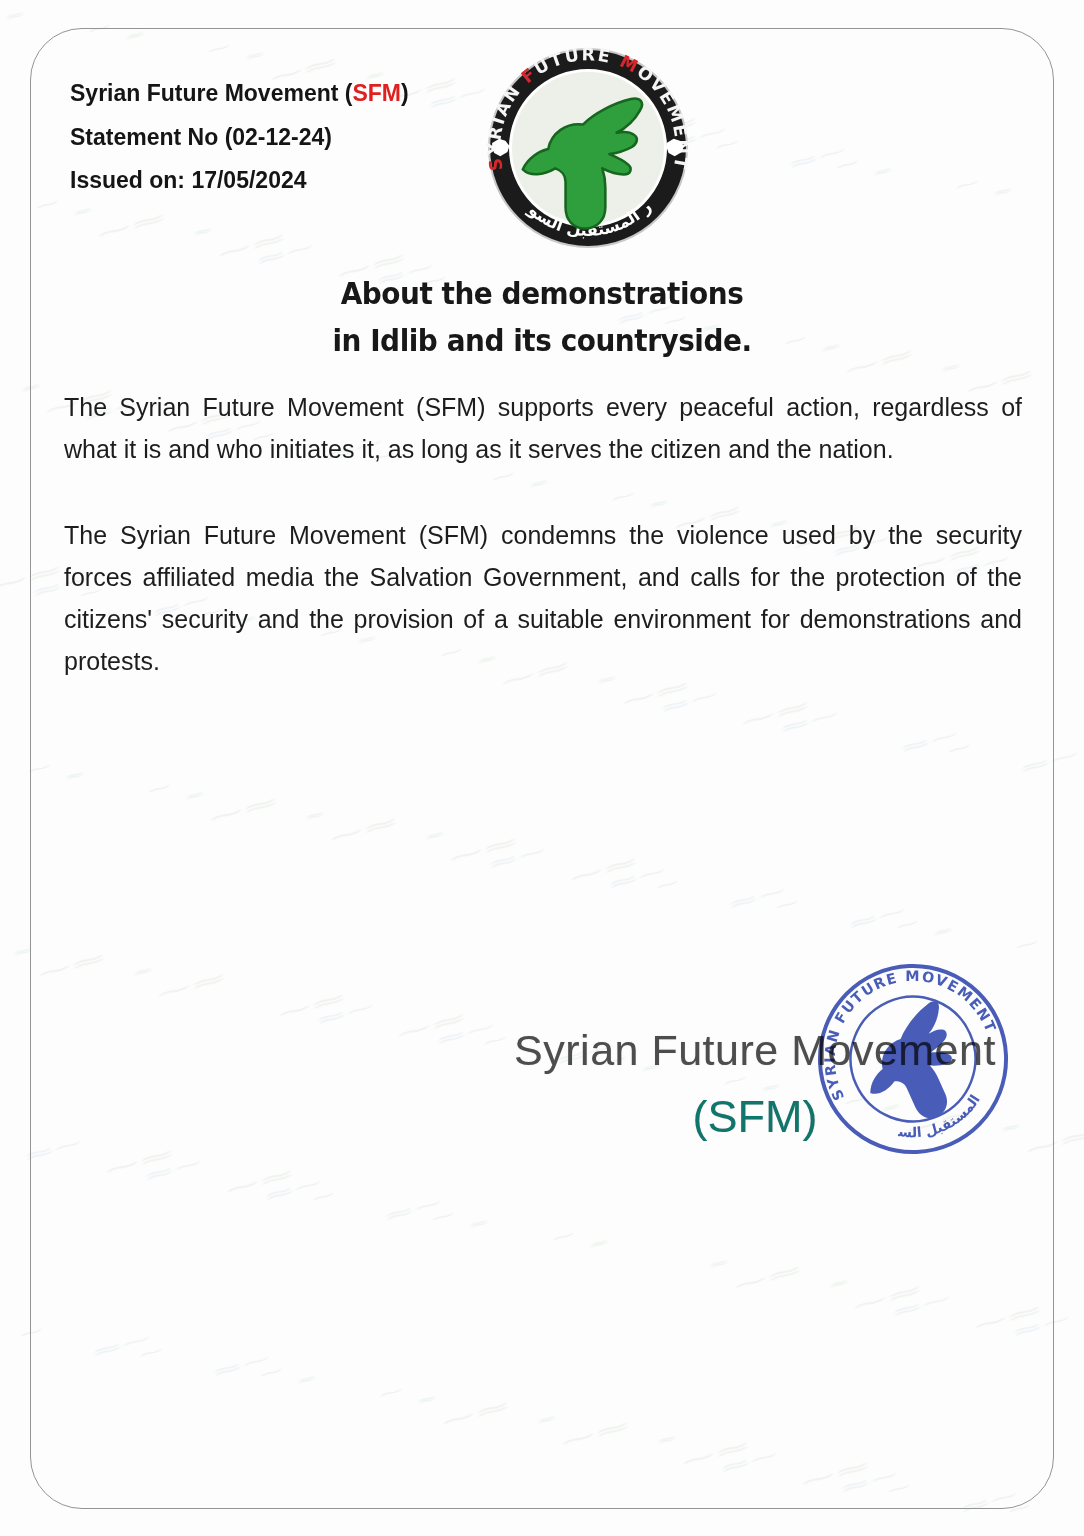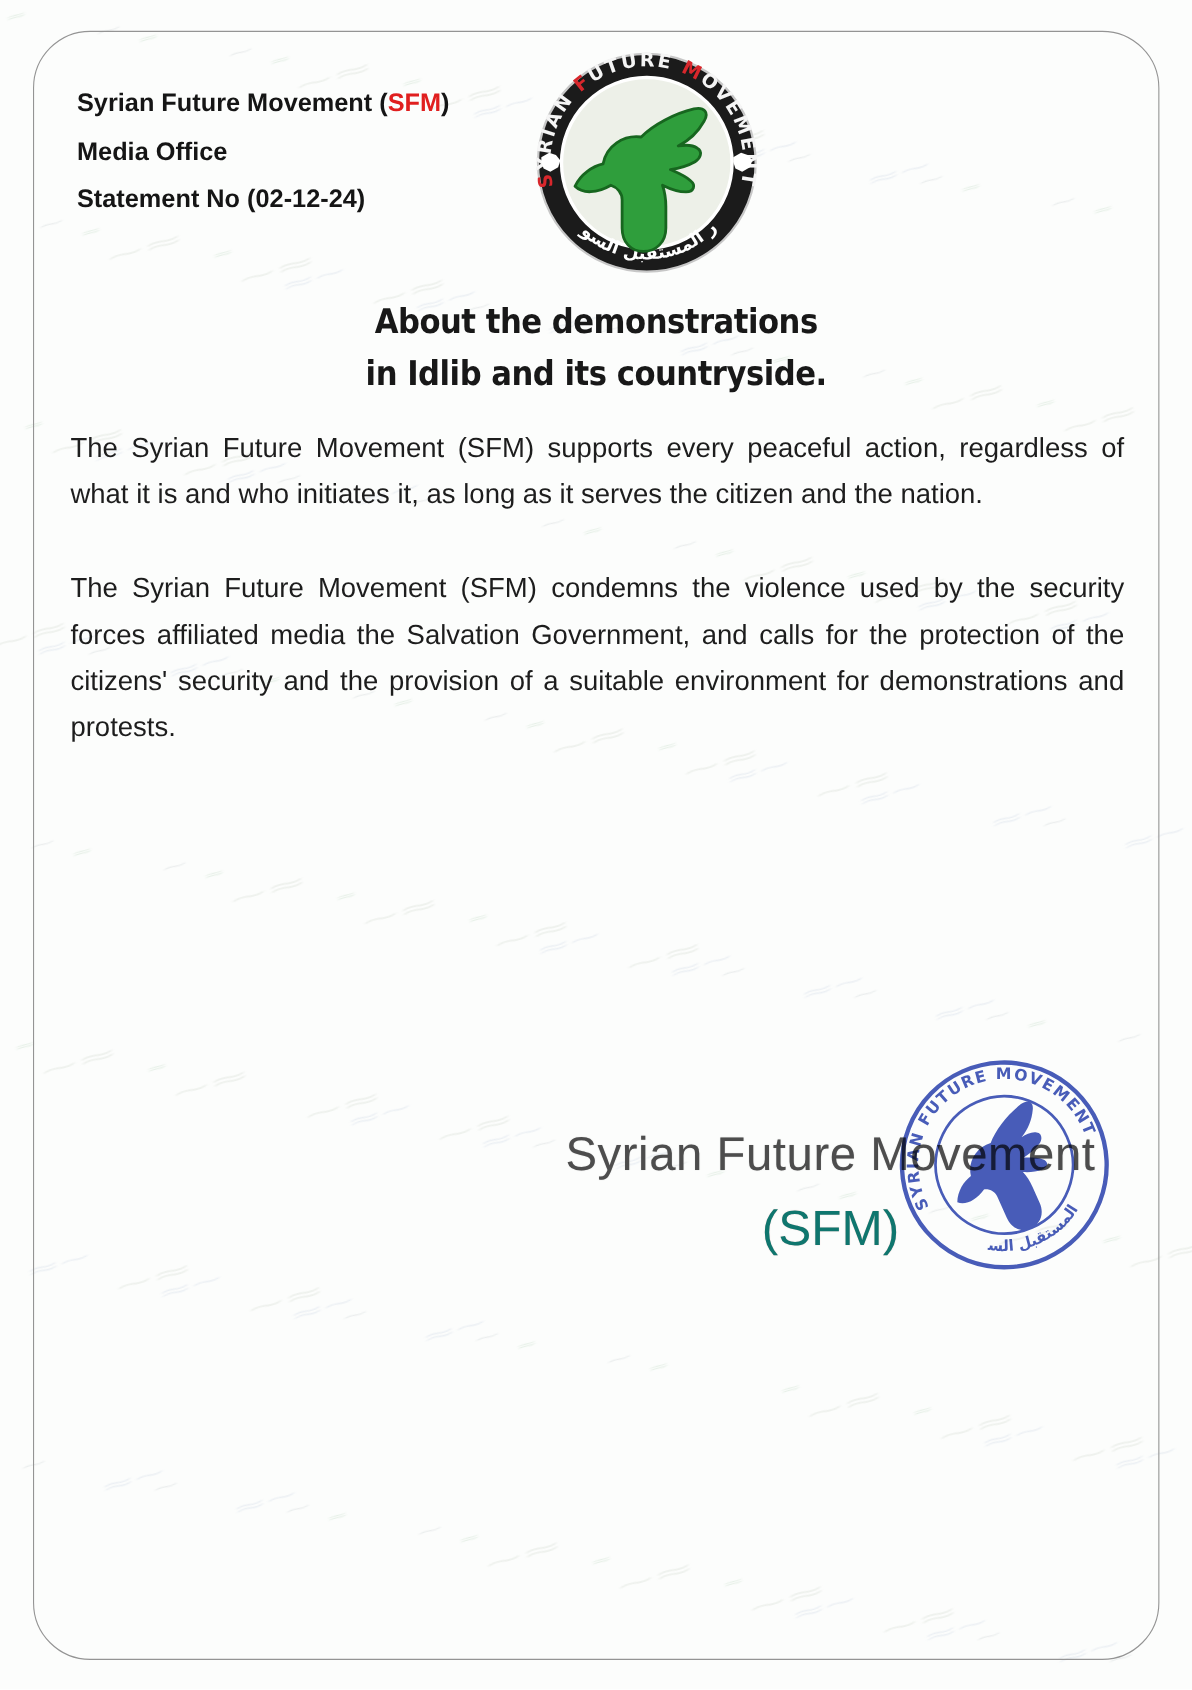--- a/index.html
+++ b/index.html
@@ -210,22 +210,22 @@
       <span class="wm" style="left: 864px; top: 908px; font-size: 16px; color: rgba(120, 150, 190, 0.12);">≈~</span>
       <span class="wm" style="left: 243px; top: 1171px; font-size: 19px; color: rgba(150, 160, 140, 0.13);">~≈</span>
       <span class="wm" style="left: 662px; top: 1434px; font-size: 10px; color: rgba(110, 170, 120, 0.16);">≈</span>
       <span class="wm" style="left: 41px; top: 197px; font-size: 13px; color: rgba(130, 140, 150, 0.14);">~</span>
     </div>
 
   <div class="sheet"></div>
 
   <header class="layer header">
     <div><span>Syrian Future Movement (</span><span class="red">SFM</span><span>)</span></div>
-    <div>Media Office</div>
     <div>Statement No (02-12-24)</div>
+    <div>Issued on: 17/05/2024</div>
   </header>
 
   <div class="layer logo">
     <svg viewBox="0 0 200 200" width="204" height="208">
       <circle cx="100" cy="100" r="97" fill="#1b1b1b" stroke="#c7c7c7" stroke-width="2"></circle>
       <circle cx="100" cy="100" r="76" fill="#edf0e8" stroke="#ffffff" stroke-width="3"></circle>
       <path id="arcTop" d="M 22.1 136.4 A 86 86 0 1 1 177.9 136.4" fill="none"></path>
       <path id="arcBot" d="M 39.2 160.8 A 86 86 0 0 0 160.8 160.8" fill="none"></path>
       <text font-size="17" font-weight="bold" fill="#f5f5f5" letter-spacing="2" style="white-space:pre">
         <textPath href="#arcTop" startOffset="50%" text-anchor="middle"><tspan fill="#d8272c">S</tspan><tspan>YRIAN&nbsp;</tspan><tspan fill="#d8272c">F</tspan><tspan>UTURE&nbsp;</tspan><tspan fill="#d8272c">M</tspan><tspan>OVEMENT</tspan></textPath>

